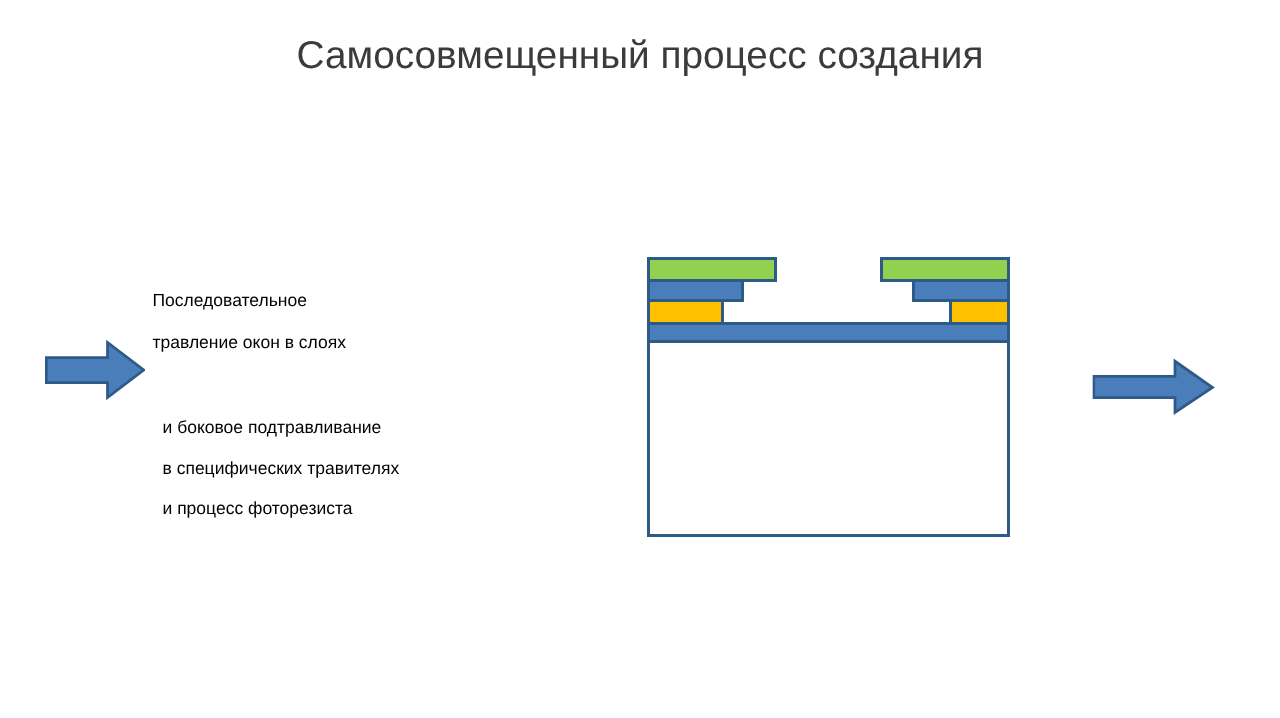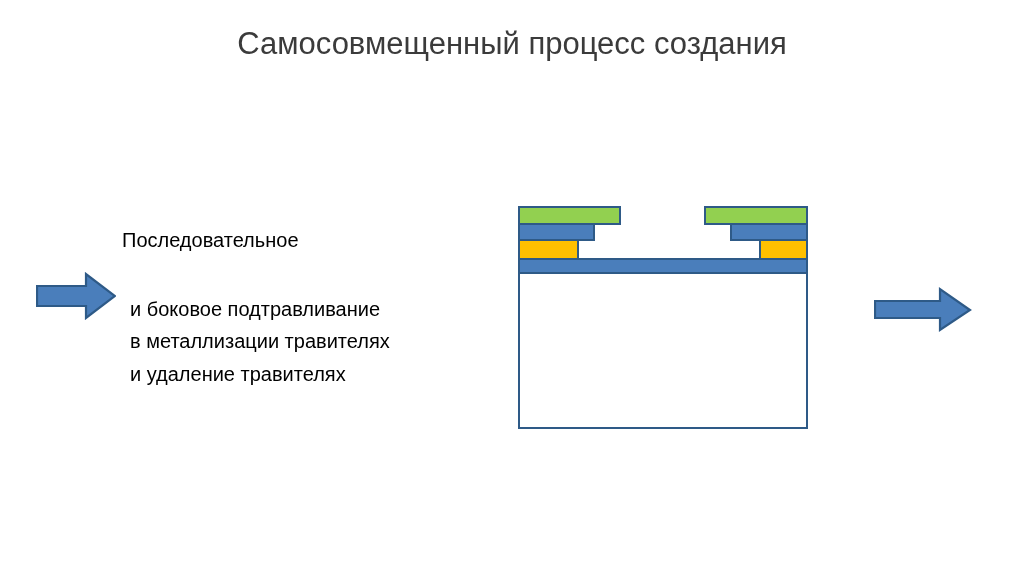--- a/index.html
+++ b/index.html
@@ -40,21 +40,21 @@
   }
 
   
   .caption-block {
     position: absolute;
     left: 122px;
     top: 224px;
     width: 360px;
   }
   .caption-line {
-    font-size: 20px;
+    font-size: 14px;
     line-height: 32.5px;
     color: #000000;
     white-space: nowrap;
   }
   .cap-i0 { padding-left: 0px; }
   .cap-i1 { padding-left: 8px; margin-top: 36px; }
   .cap-i2 { padding-left: 8px; }
 
   
   .arrow {
@@ -76,23 +76,24 @@
 <body>
 
 <div class="slide">
 
   <div class="title-block">
     <div class="title-line">Самосовмещенный процесс создания</div>
   </div>
 
   <div class="caption-block">
     <div class="caption-line cap-i0">Последовательное</div>
+    <div class="caption-line cap-i0">травление окон в слоях</div>
     <div class="caption-line cap-i1">и боковое подтравливание</div>
-    <div class="caption-line cap-i2">в металлизации травителях</div>
-    <div class="caption-line cap-i2">и удаление травителях</div>
+    <div class="caption-line cap-i2">в специфических травителях</div>
+    <div class="caption-line cap-i2">и процесс фоторезиста</div>
   </div>
 
   <div class="arrow" style="left:36px; top:272px;">
     <svg width="80" height="48" viewBox="0 0 80 48" xmlns="http://www.w3.org/2000/svg">
       <polygon points="1,14 50,14 50,2 79,24 50,46 50,34 1,34" fill="#4A7EBB" stroke="#2E5A87" stroke-width="2.2" stroke-linejoin="miter"></polygon>
     </svg>
   </div>
 
   <div class="arrow" style="left:874px; top:285px;">
     <svg width="98" height="48" viewBox="0 0 98 48" xmlns="http://www.w3.org/2000/svg">

